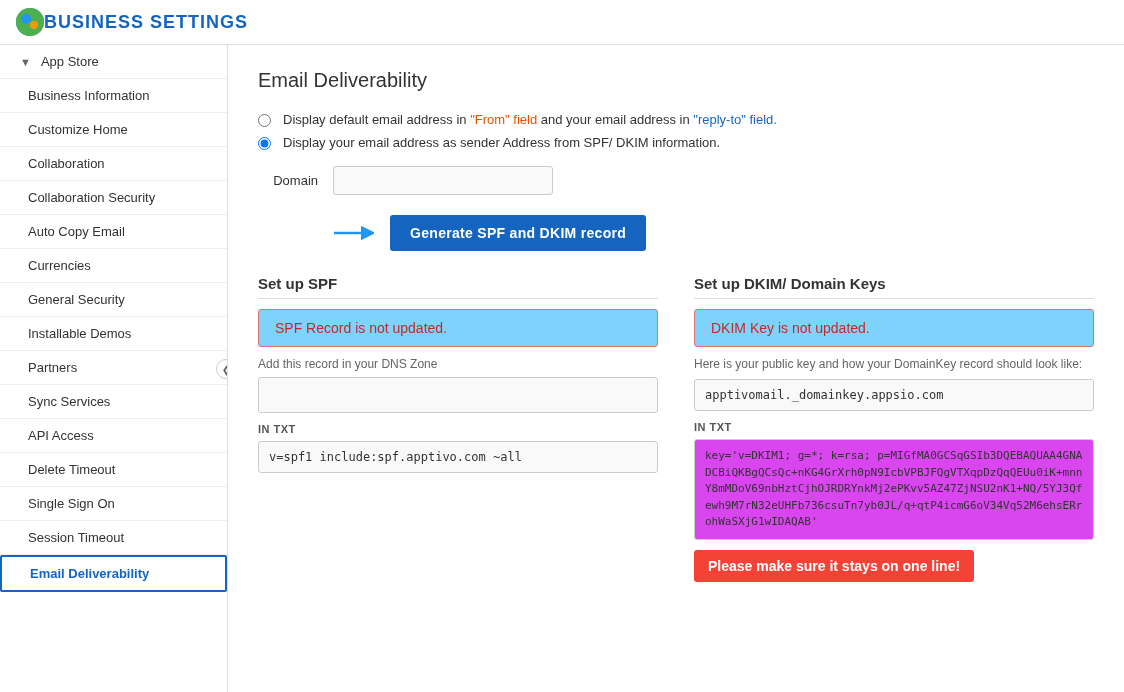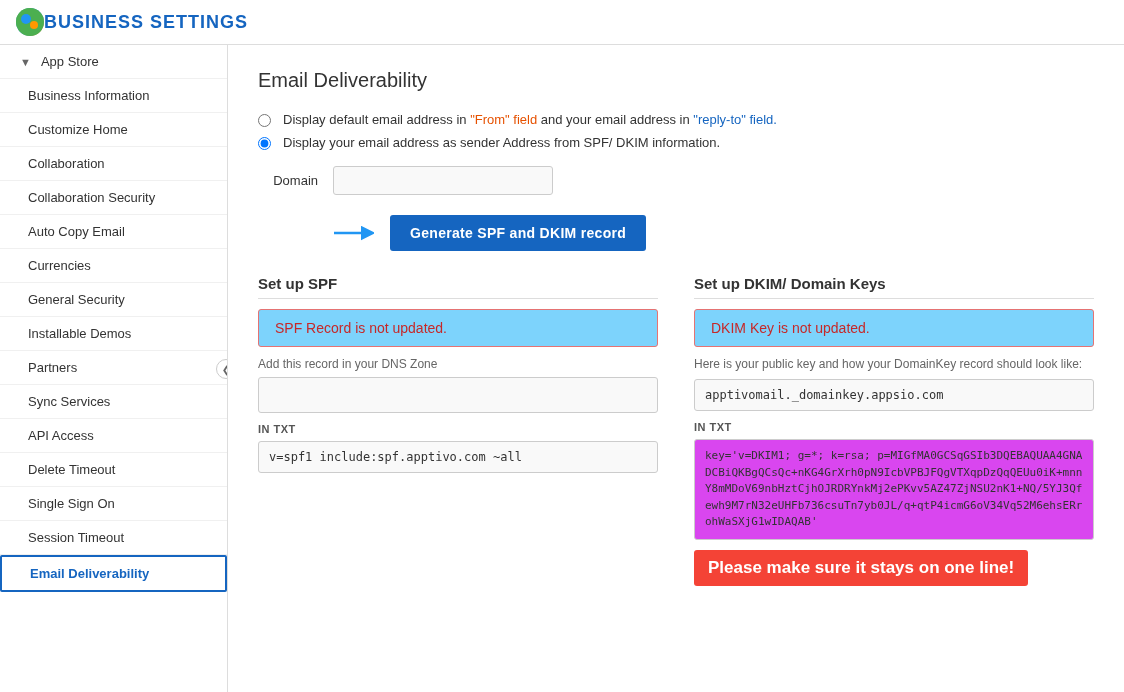--- a/index.html
+++ b/index.html
@@ -182,21 +182,21 @@
       font-family: monospace;
       line-height: 1.5;
       word-break: break-all;
     }
 
     .warning-box {
       background: #f44336;
       color: #fff;
       padding: 8px 14px;
       border-radius: 3px;
-      font-size: 17px;
+      font-size: 14px;
       font-weight: bold;
       display: inline-block;
     }
 
     .dkim-info { font-size: 12px; color: #666; margin-bottom: 8px; }
   </style>
 </head>
 <body>
 
 <div class="header">

